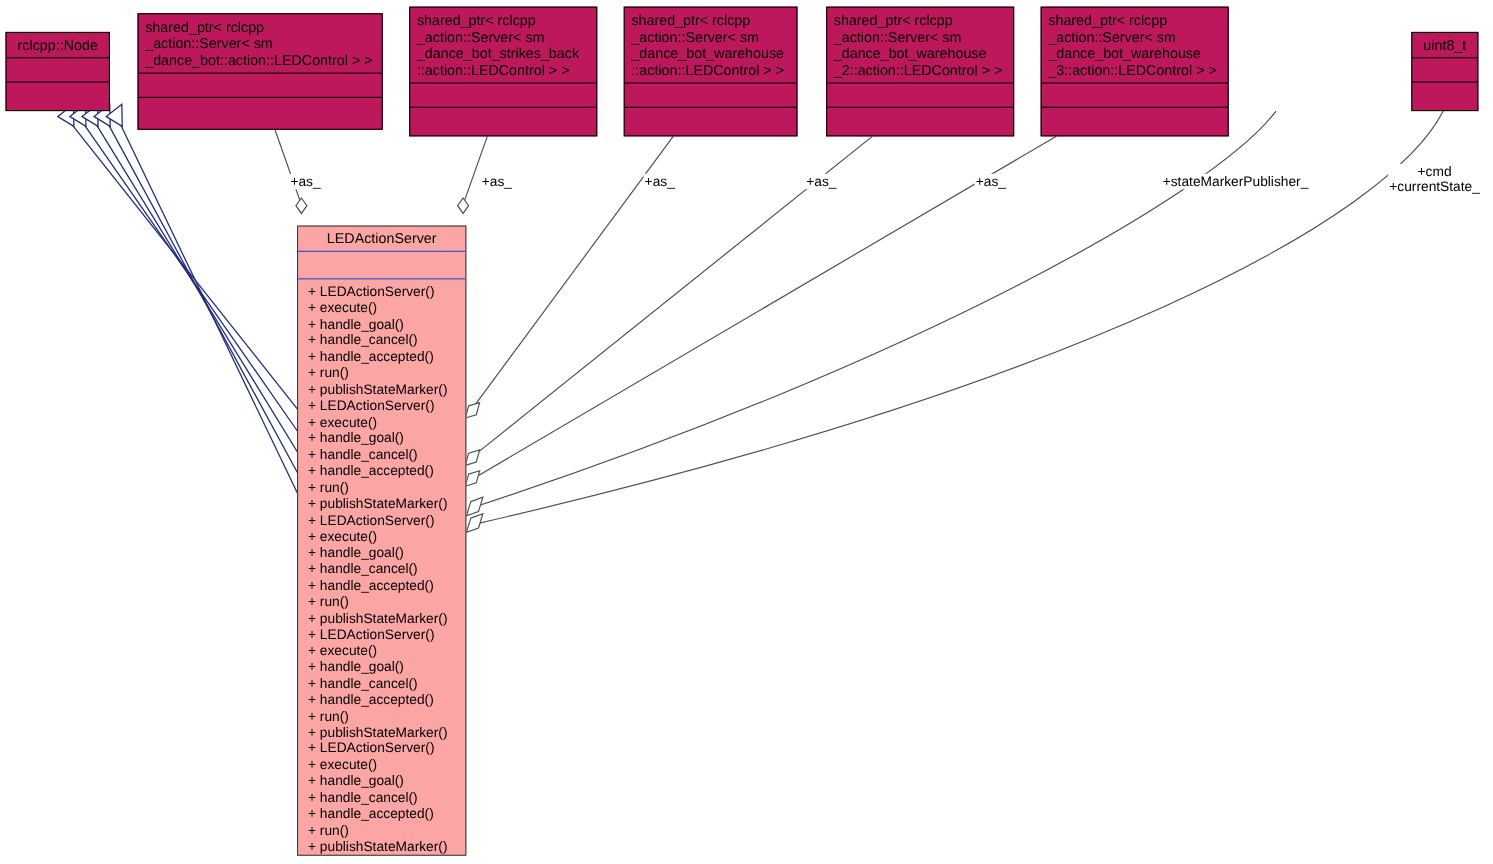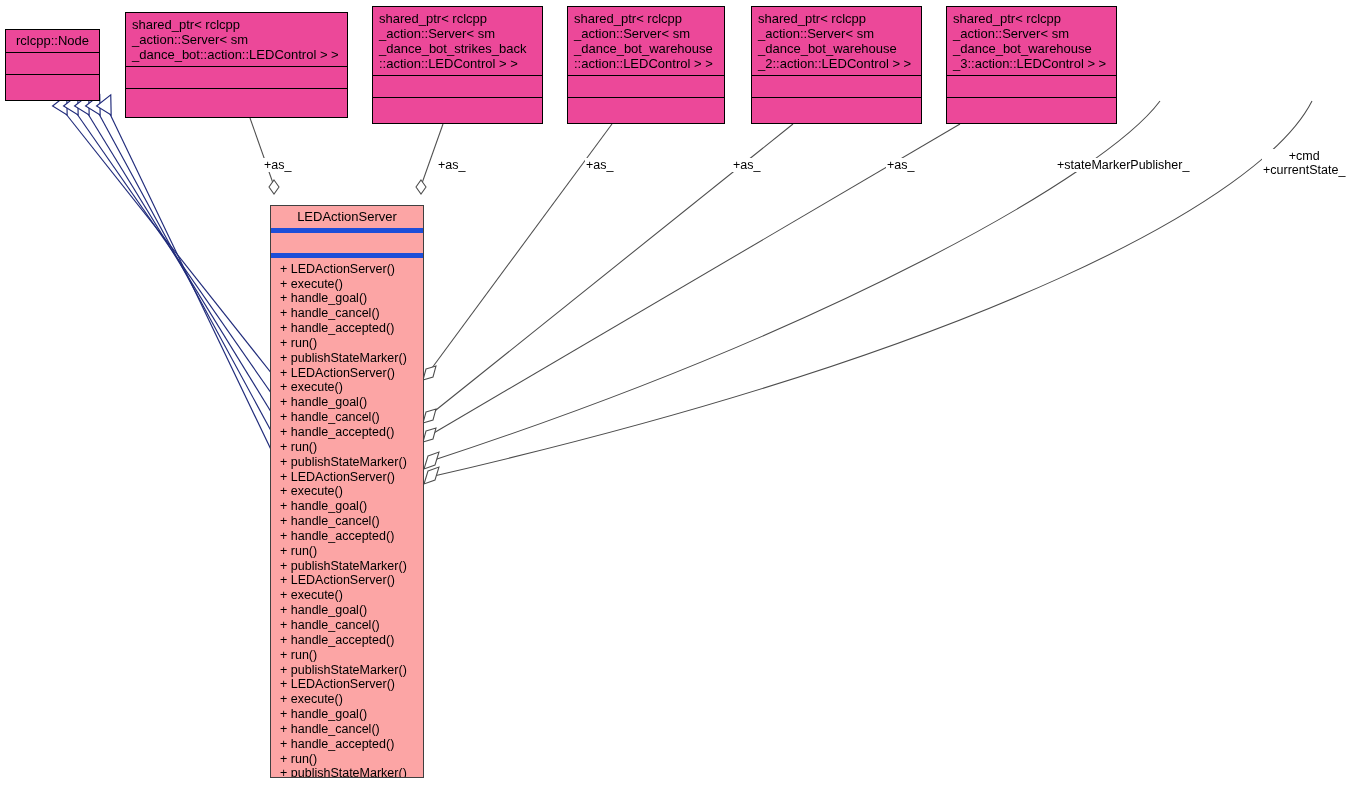--- a/index.html
+++ b/index.html
@@ -25,37 +25,37 @@
     top: 0;
     width: 1357px;
     height: 785px;
     pointer-events: none;
   }
   
   .umlbox {
     position: absolute;
     box-sizing: border-box;
     border: 1px solid #000000;
-    background: #ec4899;
+    background: #be185d;
     display: flex;
     flex-direction: column;
   }
   .umlbox.focus {
     background: #fca5a5;
     border: 1px solid #404040;
   }
   .compartment {
     box-sizing: border-box;
     overflow: hidden;
   }
   .compartment + .compartment {
     border-top: 1px solid #000000;
   }
   .umlbox.focus .compartment + .compartment {
-    border-top: 5px solid #1d4ed8;
+    border-top: 1px solid #1d4ed8;
   }
   .title-comp {
     text-align: center;
     font-size: 13px;
     line-height: 15px;
     color: #000000;
     padding: 3px 4px 4px 4px;
     white-space: nowrap;
   }
   .title-comp.multiline {
@@ -195,20 +195,25 @@
   <div class="umlbox" style="left:946px; top:6px; width:171px; height:118px;">
     <div class="compartment title-comp multiline">shared_ptr&lt; rclcpp
 _action::Server&lt; sm
 _dance_bot_warehouse
 _3::action::LEDControl &gt; &gt;</div>
     <div class="compartment attr-comp"></div>
     <div class="compartment ops-comp"></div>
   </div>
 
 
+  <div class="umlbox" style="left:1283px; top:29px; width:61px; height:72px;">
+    <div class="compartment title-comp">uint8_t</div>
+    <div class="compartment attr-comp"></div>
+    <div class="compartment ops-comp"></div>
+  </div>
 
   <div class="umlbox focus" style="left:270px; top:205px; width:154px; height:573px;">
     <div class="compartment title-comp">LEDActionServer</div>
     <div class="compartment attr-comp tall"></div>
     <div class="compartment ops-comp">
       <ul class="ops-list" id="ops-list">
           <li>+ LEDActionServer()</li>
           <li>+ execute()</li>
           <li>+ handle_goal()</li>
           <li>+ handle_cancel()</li>

